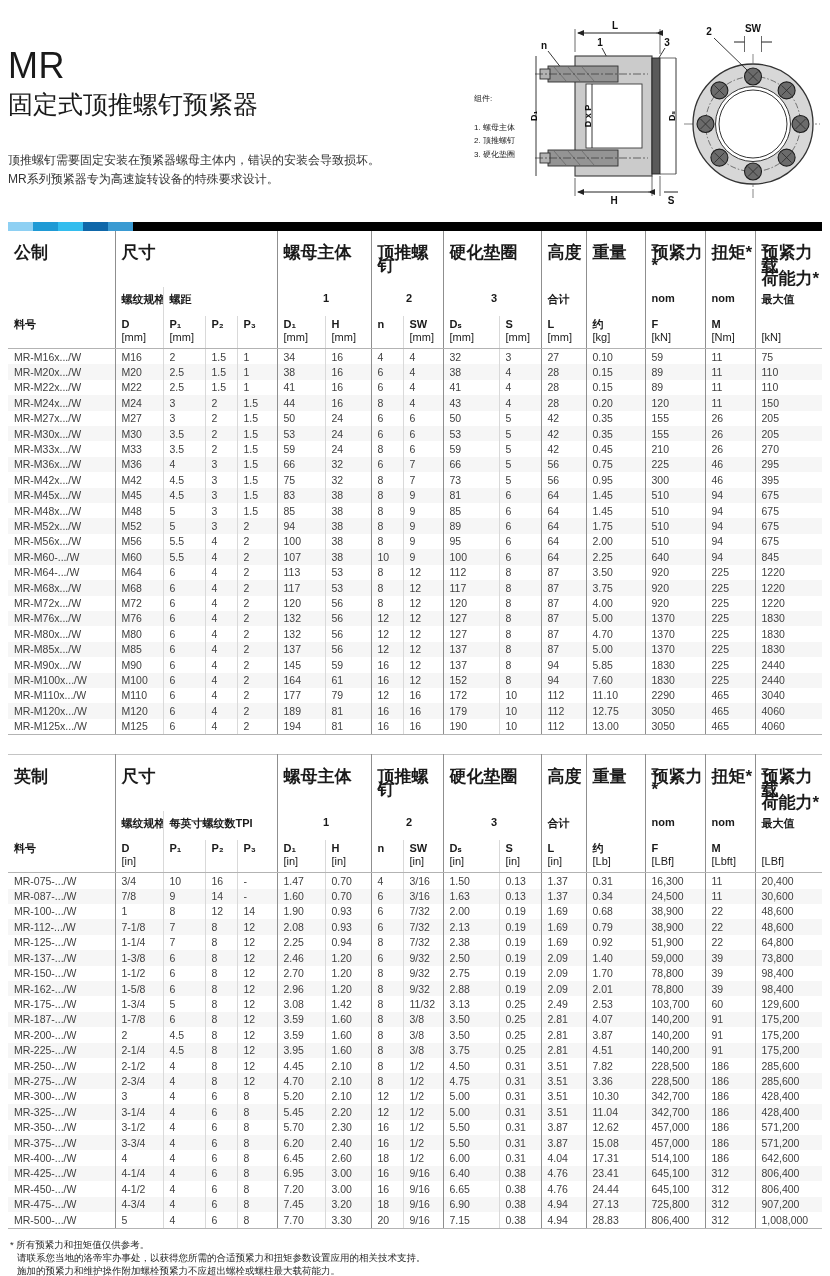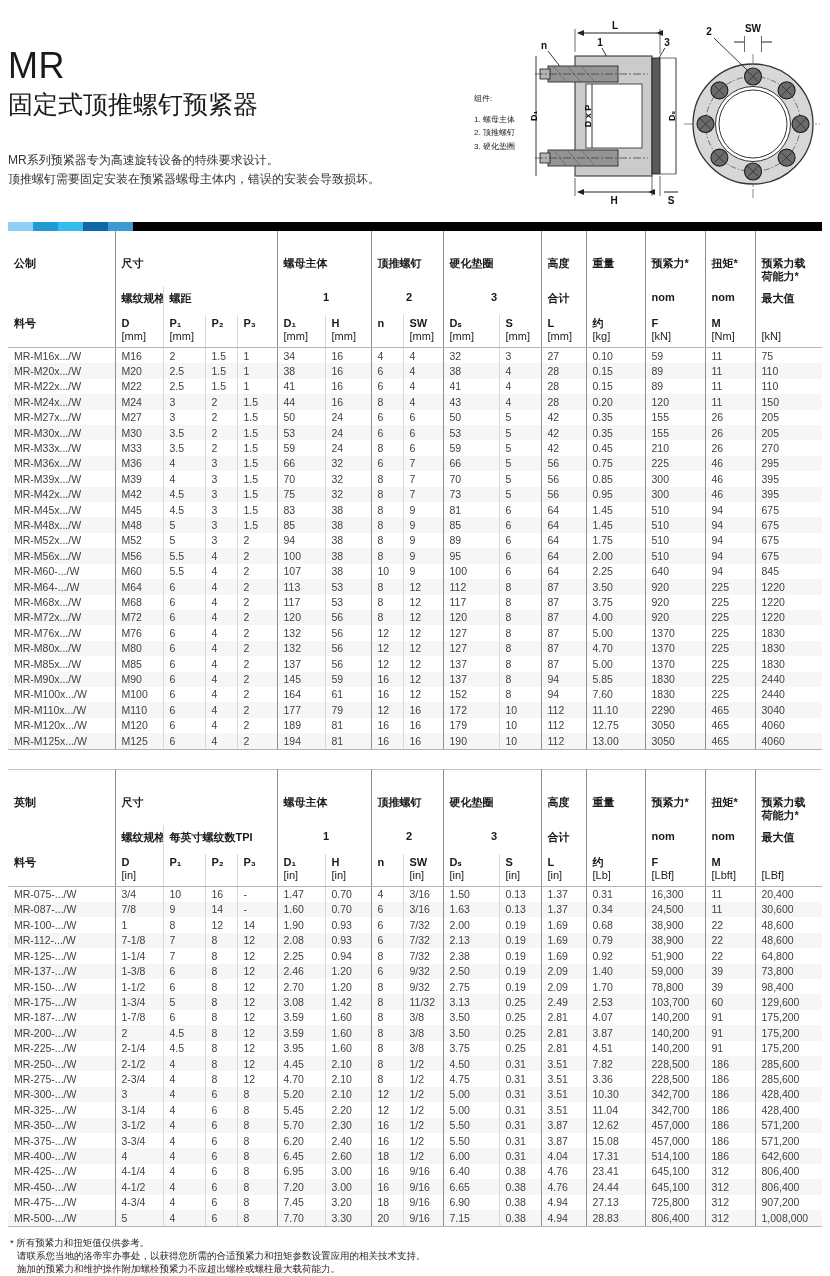--- a/index.html
+++ b/index.html
@@ -7,39 +7,39 @@
   .page{padding:0 8px;position:relative;}
 
   
   .top{display:flex;}
   .intro{flex:1;min-width:0;}
   .title{font-size:36px;font-weight:400;line-height:1;margin:48px 0 4px 0;letter-spacing:.5px;}
   .subtitle{font-size:25px;font-weight:400;margin:0;}
   .desc{margin-top:30px;font-size:12px;line-height:1.6;color:#333;}
   .diagram{width:348px;display:flex;margin-top:18px;}
   .legend{width:56px;font-size:8px;line-height:1.7;color:#222;margin-top:74px;flex:none;}
-  .legend .lt{margin-bottom:7px;}
+  .legend .lt{margin-bottom:15px;}
   svg text{font-family:"Liberation Sans","DejaVu Sans",sans-serif;}
   .dimtxt{font-size:10px;font-weight:bold;fill:#111;}
   .dimtxt-s{font-size:9px;font-weight:bold;fill:#111;}
 
   
   .colorbar{display:flex;height:9px;margin-top:16px;width:814px;}
   .colorbar span{display:block;height:9px;}
   .colorbar .seg{width:25px;}
   .colorbar .rest{flex:1;background:#000;}
 
   
   table{border-collapse:collapse;table-layout:fixed;width:814px;}
   th,td{text-align:left;vertical-align:top;overflow:hidden;}
   td{font-size:10.5px;color:#404040;padding:1.5px 2px 1.5px 6px;line-height:12.4px;white-space:nowrap;}
   tbody tr:nth-child(even) td{background:#f6f6f6;}
   tbody tr:last-child td{border-bottom:1px solid #b3b3b3;}
   th{font-size:11px;font-weight:bold;color:#1a1a1a;padding:2px 2px 2px 6px;}
-  .hr1 th{padding-top:26px;height:27px;font-size:11px;white-space:pre-line;line-height:13px;}
+  .hr1 th{padding-top:15px;height:27px;font-size:17px;white-space:pre-line;line-height:13px;}
   .hr2 th{height:22px;padding-top:5px;white-space:nowrap;}
   .hr3 th{padding-bottom:5px;white-space:nowrap;}
   .hr3 .sym{font-weight:bold;line-height:13px;min-height:13px;}
   .hr3 .unit{font-weight:normal;line-height:12px;}
   .hr3 th{border-bottom:1px solid #b3b3b3;}
   th.g,td.g{border-left:1px solid #8f8f8f;}
   th.m,td.m{border-left:1px solid #d9d9d9;}
   th.c{text-align:center;}
   .tbl-imperial{border-top:1px solid #c4c4c4;margin-top:19px;}
 
@@ -50,22 +50,22 @@
 </head>
 <body>
 
 <div class="page">
 
   <div class="top">
     <div class="intro">
       <div class="title">MR</div>
       <div class="subtitle">固定式顶推螺钉预紧器</div>
       <div class="desc">
+        <div>顶推螺钉需要固定安装在预紧器螺母主体内，错误的安装会导致损坏。</div>
         <div>MR系列预紧器专为高速旋转设备的特殊要求设计。</div>
-        <div>顶推螺钉需要固定安装在预紧器螺母主体内，错误的安装会导致损坏。</div>
       </div>
     </div>
 
     <div class="diagram">
       <div class="legend">
         <div class="lt">组件:</div>
         <div>1. 螺母主体</div>
         <div>2. 顶推螺钉</div>
         <div>3. 硬化垫圈</div>
       </div>
@@ -440,38 +440,20 @@
           <td class="m">7</td>
           <td class="g">66</td>
           <td class="m">5</td>
           <td class="g">56</td>
           <td class="g">0.75</td>
           <td class="g">225</td>
           <td class="g">46</td>
           <td class="g">295</td>
         </tr>
         <tr>
-          <td class="">MR-M39x.../W</td>
-          <td class="g">M39</td>
-          <td class="m">4</td>
-          <td class="m">3</td>
-          <td class="m">1.5</td>
-          <td class="g">70</td>
-          <td class="m">32</td>
-          <td class="g">8</td>
-          <td class="m">7</td>
-          <td class="g">70</td>
-          <td class="m">5</td>
-          <td class="g">56</td>
-          <td class="g">0.85</td>
-          <td class="g">300</td>
-          <td class="g">46</td>
-          <td class="g">395</td>
-        </tr>
-        <tr>
           <td class="">MR-M42x.../W</td>
           <td class="g">M42</td>
           <td class="m">4.5</td>
           <td class="m">3</td>
           <td class="m">1.5</td>
           <td class="g">75</td>
           <td class="m">32</td>
           <td class="g">8</td>
           <td class="m">7</td>
           <td class="g">73</td>
@@ -1007,20 +989,38 @@
           <td class="m">9/32</td>
           <td class="g">2.75</td>
           <td class="m">0.19</td>
           <td class="g">2.09</td>
           <td class="g">1.70</td>
           <td class="g">78,800</td>
           <td class="g">39</td>
           <td class="g">98,400</td>
         </tr>
         <tr>
+          <td class="">MR-162-.../W</td>
+          <td class="g">1-5/8</td>
+          <td class="m">6</td>
+          <td class="m">8</td>
+          <td class="m">12</td>
+          <td class="g">2.96</td>
+          <td class="m">1.20</td>
+          <td class="g">8</td>
+          <td class="m">9/32</td>
+          <td class="g">2.88</td>
+          <td class="m">0.19</td>
+          <td class="g">2.09</td>
+          <td class="g">2.01</td>
+          <td class="g">78,800</td>
+          <td class="g">39</td>
+          <td class="g">98,400</td>
+        </tr>
+        <tr>
           <td class="">MR-175-.../W</td>
           <td class="g">1-3/4</td>
           <td class="m">5</td>
           <td class="m">8</td>
           <td class="m">12</td>
           <td class="g">3.08</td>
           <td class="m">1.42</td>
           <td class="g">8</td>
           <td class="m">11/32</td>
           <td class="g">3.13</td>

